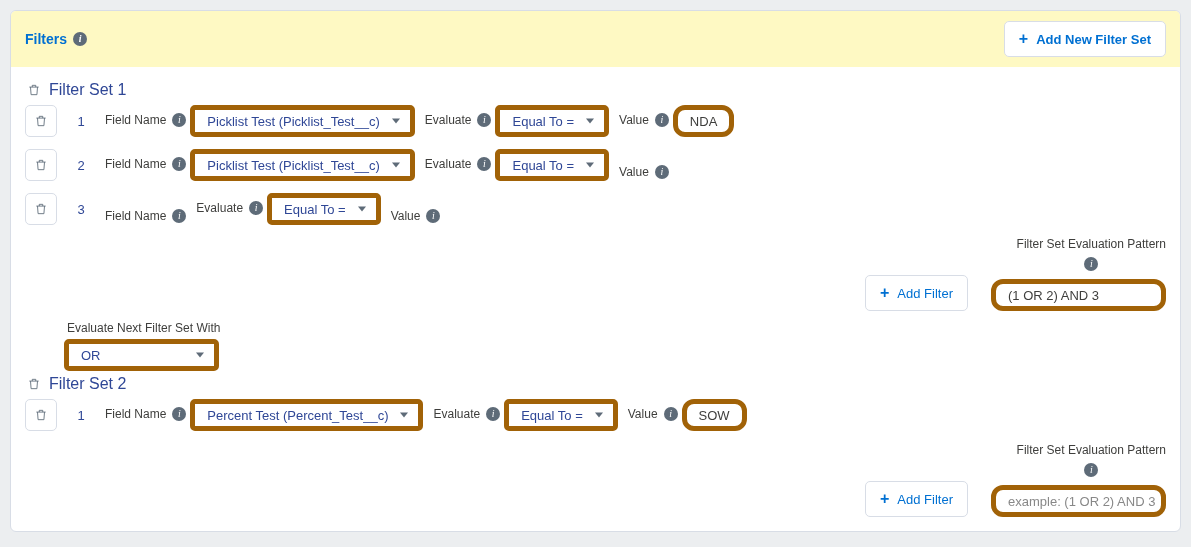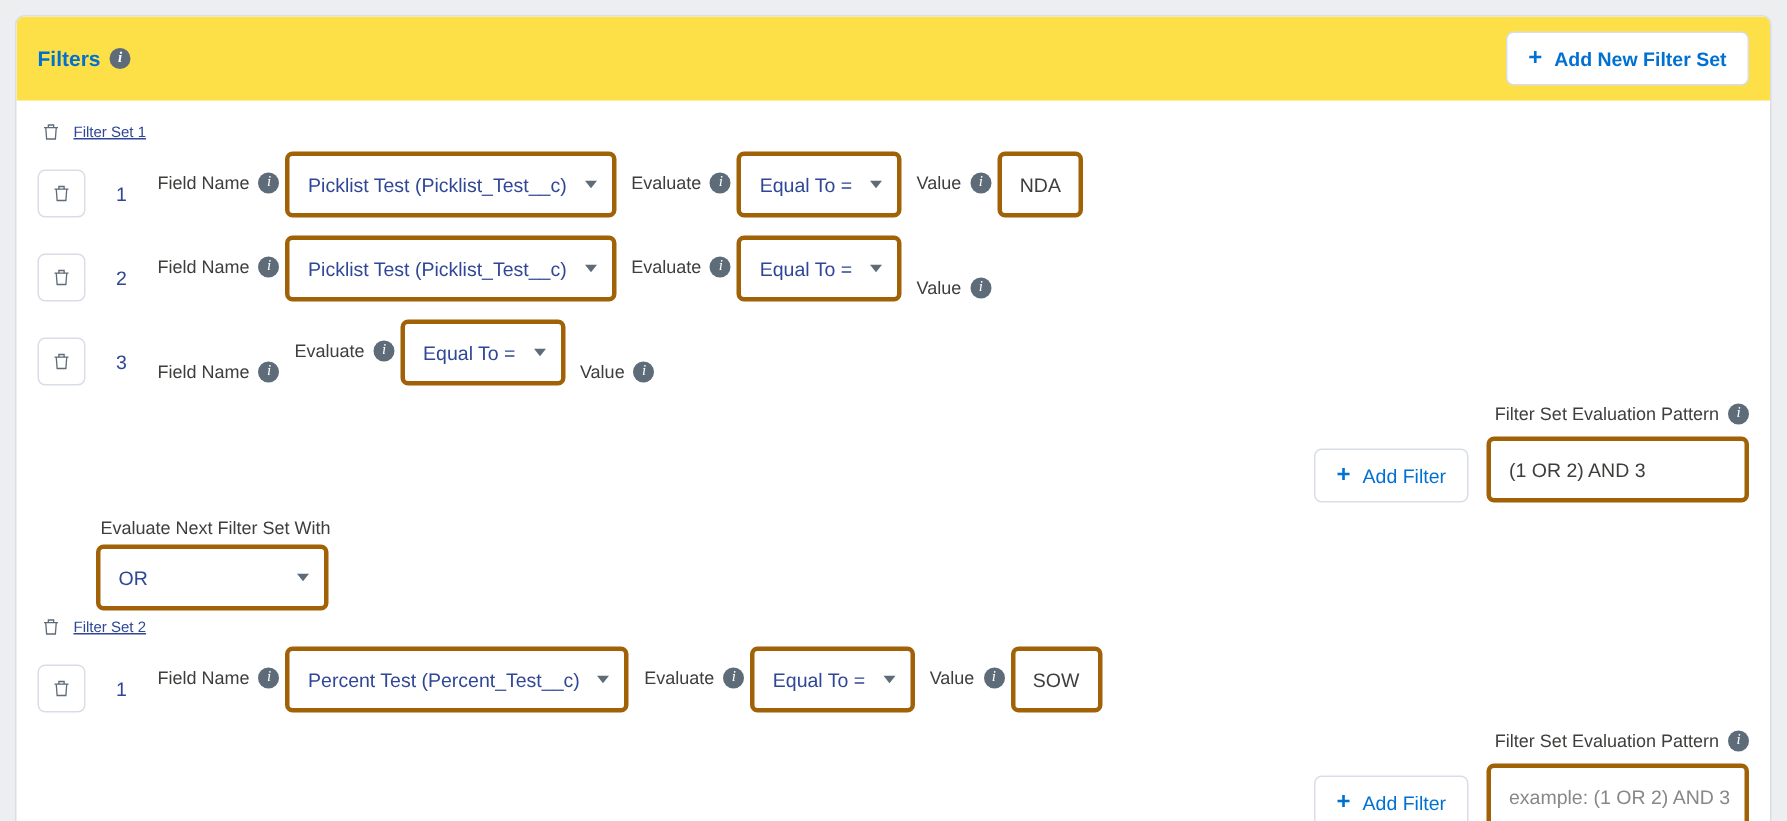--- a/index.html
+++ b/index.html
@@ -10,21 +10,21 @@
     padding: 10px;
     color: #3e3e3c;
   }
   .panel {
     background: #fff;
     border: 1px solid #d8dde6;
     border-radius: 6px;
     overflow: hidden;
   }
   .panel-header {
-    background: #fde047;
+    background: #fef9c3;
     padding: 10px 14px;
     display: flex;
     align-items: center;
     justify-content: space-between;
   }
   .panel-title {
     color: #0070d2;
     font-weight: 700;
     font-size: 14px;
     display: flex;
@@ -57,23 +57,22 @@
     font-weight: 600;
     cursor: pointer;
   }
   .btn .plus { font-size: 16px; font-weight: 700; }
   .panel-body { padding: 12px 14px 14px 14px; }
   .set-header {
     display: flex;
     align-items: center;
     gap: 8px;
     color: #2f4796;
-    font-size: 10px;
+    font-size: 16px;
     margin: 2px 0 6px 2px;
-    text-decoration: underline;
   }
   .trash-icon {
     width: 14px; height: 14px;
     display: inline-flex;
   }
   .trash-btn {
     width: 32px; height: 32px;
     border: 1px solid #d8dde6;
     border-radius: 5px;
     background: #fff;
@@ -94,63 +93,64 @@
     display: flex; align-items: center; gap: 6px;
     font-size: 12px; color: #3e3e3c;
     margin-bottom: 2px;
   }
   .num-badge {
     width: 28px; height: 32px;
     display: inline-flex; align-items: center; justify-content: center;
     color: #2f4796; font-size: 13px;
   }
   .select, .input {
-    height: 44px;
-    border: 3px solid #a16207;
+    height: 32px;
+    border: 5px solid #a16207;
     border-radius: 5px;
     background: #fff;
     padding: 0 30px 0 12px;
     font-size: 13px;
     color: #2f4796;
     display: flex;
     align-items: center;
     position: relative;
     cursor: pointer;
     white-space: nowrap;
   }
   .input {
     cursor: text;
     color: #3e3e3c;
     padding-right: 12px;
+    border-radius: 12px;
   }
   .caret {
     position: absolute;
     right: 10px; top: 50%;
     transform: translateY(-50%);
     width: 0; height: 0;
     border-left: 4px solid transparent;
     border-right: 4px solid transparent;
     border-top: 5px solid #5e6b78;
   }
   .footer-row {
     display: flex;
     justify-content: flex-end;
     align-items: flex-end;
     gap: 12px;
     margin-top: 4px;
   }
   .pattern-col {
     display: flex; flex-direction: column; align-items: flex-end; gap: 6px;
   }
-  .pattern-col .label-row { justify-content: flex-end; }
+  .pattern-col .label-row { justify-content: flex-end; flex-direction: column; }
   .eval-next { margin: 10px 0 4px 2px; }
   .eval-next .label-row { margin-bottom: 4px; margin-left: 40px; }
   .select.small { width: 155px; margin-left: 37px; }
   .placeholder { color: #888; text-align: right; }
-  .pattern-input { width: 175px; padding-right: 8px; }
+  .pattern-input { width: 175px; padding-right: 8px; margin-left: 11px; }
   .add-filter-btn { font-weight: 500; }
   .value-flex { flex: 1; min-width: 120px; }
   .col-fixed-lead { width: 70px; flex: none; display: flex; gap: 10px; align-items: center; }
 </style>
 </head>
 <body>
 
 <div class="panel">
 
   <div class="panel-header">

